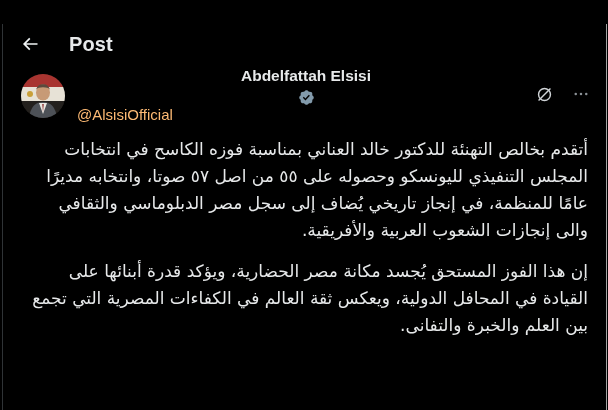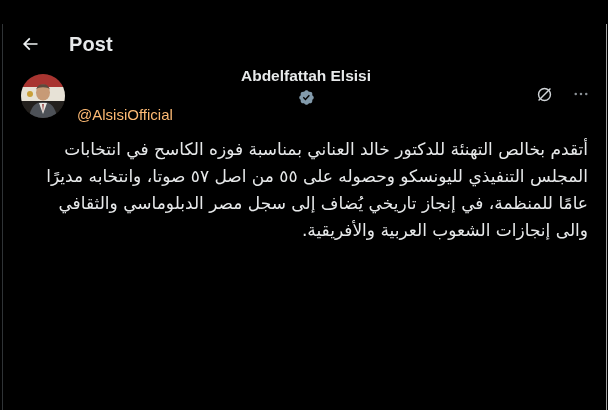--- a/index.html
+++ b/index.html
@@ -159,15 +159,16 @@
             <circle cx="12" cy="12" r="1.7" fill="#8b9196"></circle>
             <circle cx="19" cy="12" r="1.7" fill="#8b9196"></circle>
           </svg>
         </span>
       </button>
     </div>
   </div>
 
   <div class="post-body" dir="rtl" lang="ar">
     <p>أتقدم بخالص التهنئة للدكتور خالد العناني بمناسبة فوزه الكاسح في انتخابات المجلس التنفيذي لليونسكو وحصوله على ٥٥ من اصل ٥٧ صوتا، وانتخابه مديرًا عامًا للمنظمة، في إنجاز تاريخي يُضاف إلى سجل مصر الدبلوماسي والثقافي والى إنجازات الشعوب العربية والأفريقية.</p>
+    <p>إن هذا الفوز المستحق يُجسد مكانة مصر الحضارية، ويؤكد قدرة أبنائها على القيادة في المحافل الدولية، ويعكس ثقة العالم في الكفاءات المصرية التي تجمع بين العلم والخبرة والتفانى.</p>
   </div>
 
 </div>
 
 </body></html>

